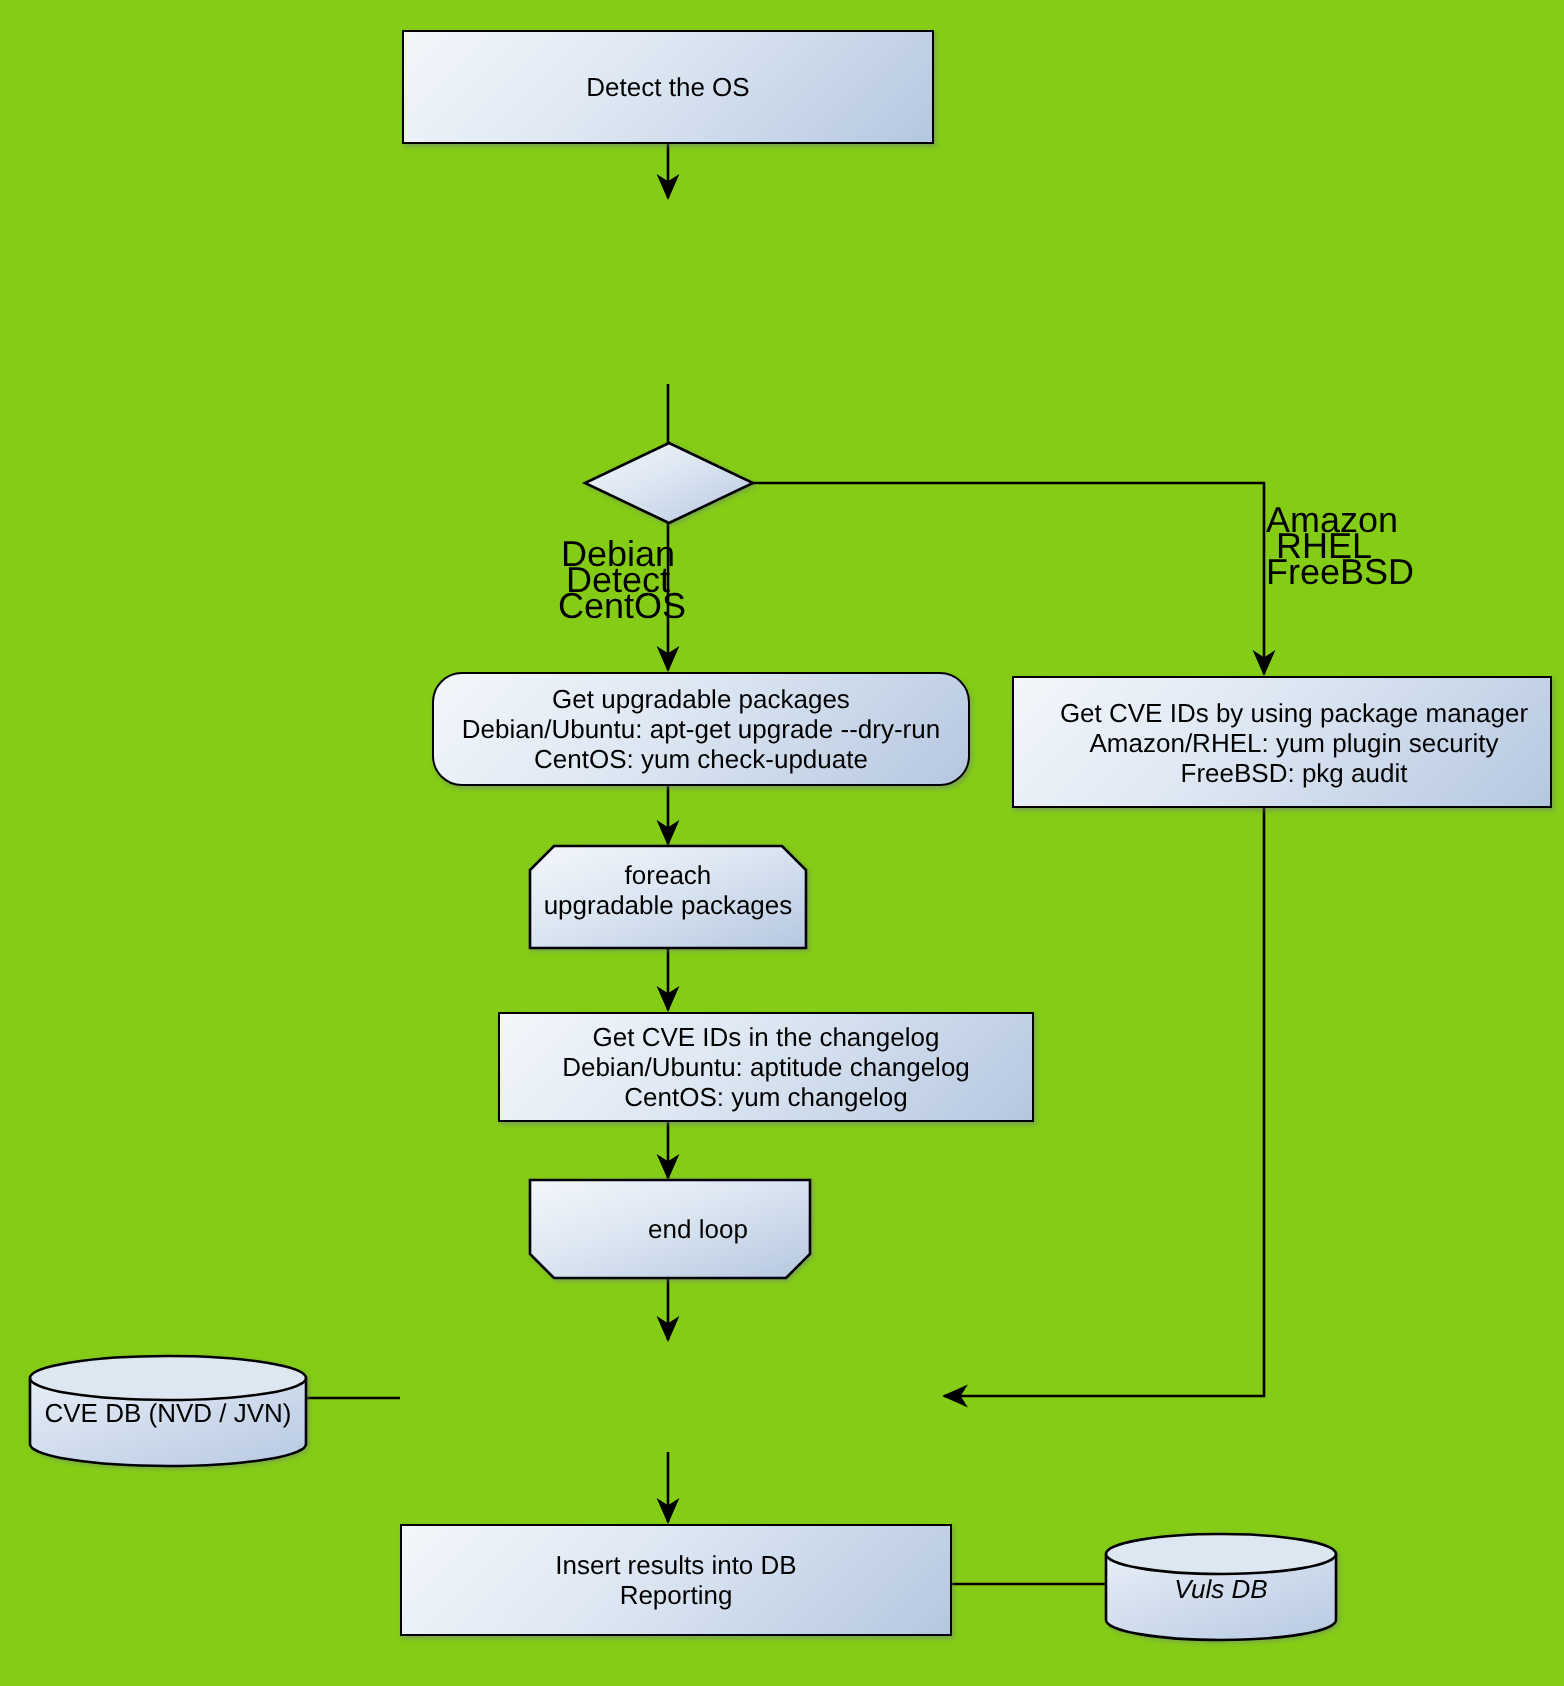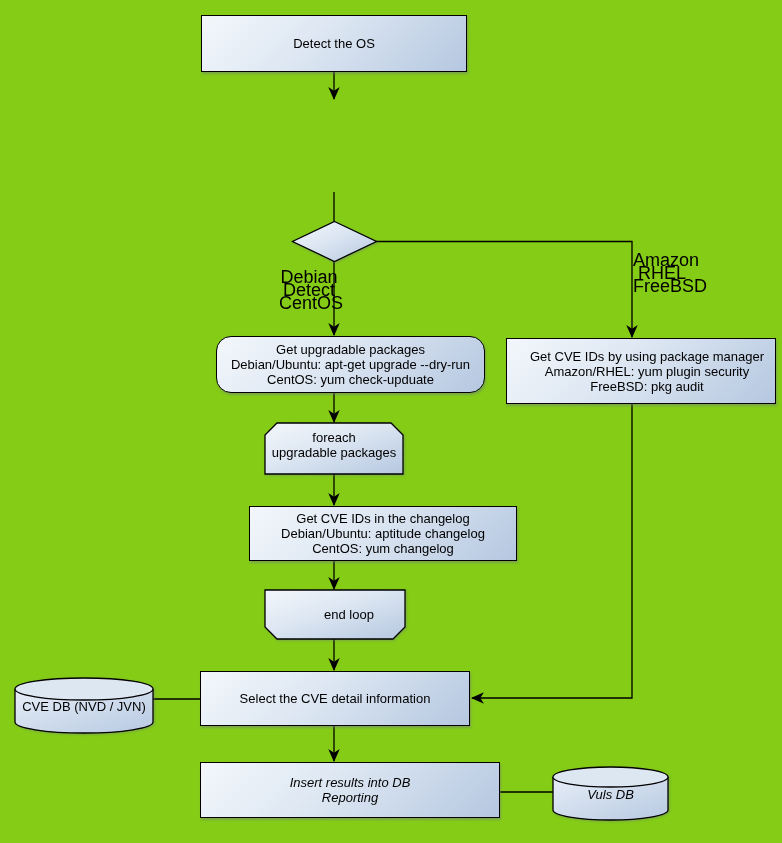--- a/index.html
+++ b/index.html
@@ -106,23 +106,22 @@
 CentOS: yum check-upduate</div>
 
   <div class="node rect" style="left:506px; top:338px; width:270px; height:66px;padding-left:12px;">Get CVE IDs by using package manager
 Amazon/RHEL: yum plugin security
 FreeBSD: pkg audit</div>
 
   <div class="node rect" style="left:201px; top:506px; width:268px; height:55px;margin-left:48px;">Get CVE IDs in the changelog
 Debian/Ubuntu: aptitude changelog
 CentOS: yum changelog</div>
 
-  <div class="node rect" style="left:200px; top:671px; width:270px; height:55px;">Select the CVE detail information</div>
 
-  <div class="node rect" style="left:200px; top:762px; width:300px; height:56px;font-style:italic;">Insert results into DB
+  <div class="node rect" style="left:200px; top:762px; width:276px; height:56px;">Insert results into DB
 Reporting</div>
 
   <div class="node overlay" style="left:265px; top:423px; width:138px; height:43px;">foreach
 upgradable packages</div>
 
   <div class="node overlay" style="left:265px; top:590px; width:168px; height:49px;">end loop</div>
 
   <div class="node overlay" style="left:15px; top:684px; width:138px; height:45px;">CVE DB (NVD / JVN)</div>
 
   <div class="node overlay" style="left:553px; top:773px; width:115px; height:43px;font-style:italic;">Vuls DB</div>

